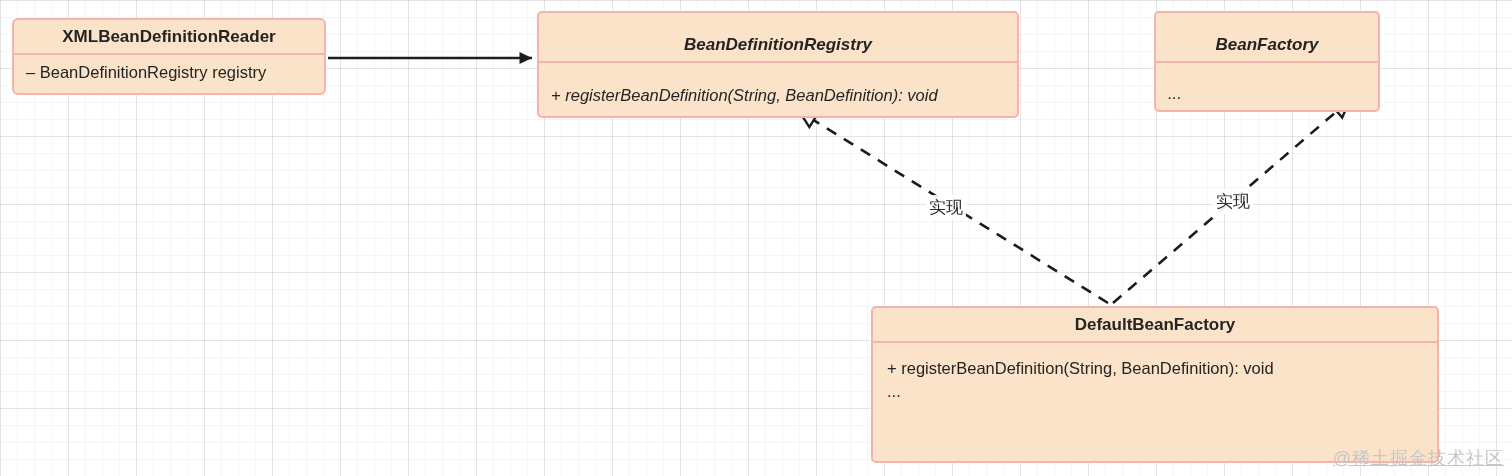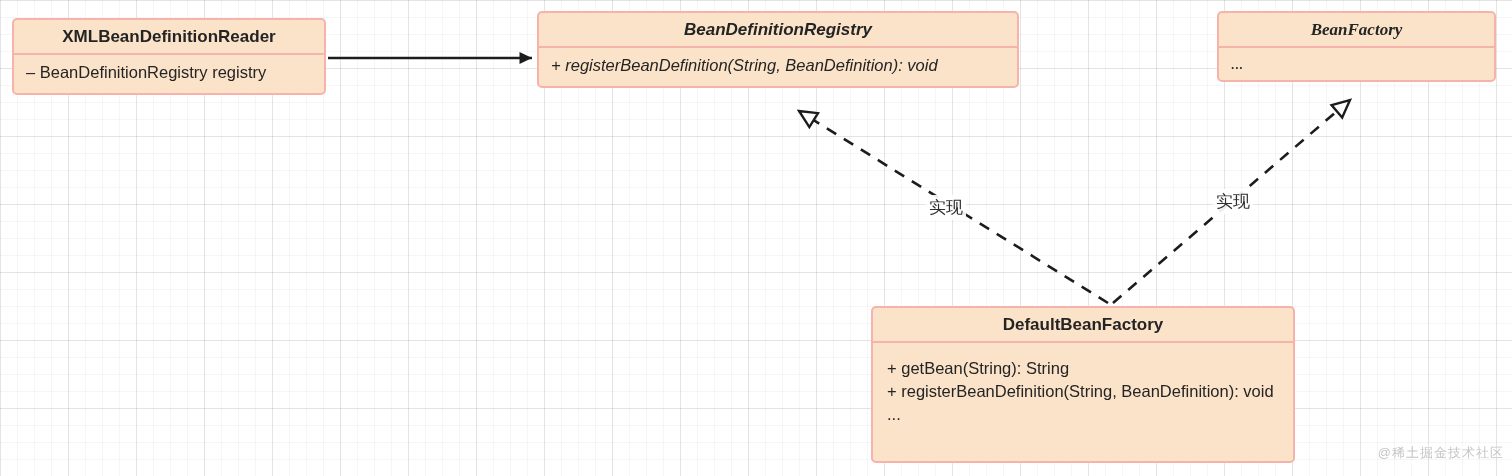--- a/index.html
+++ b/index.html
@@ -39,38 +39,39 @@
     padding:6px 8px 5px 8px;
     border-bottom:2px solid var(--box-border);
   }
   .uml-body{
     padding:6px 28px 9px 12px;
     font-size:16.5px;
     line-height:23px;
     white-space:nowrap;
   }
   .uml-body.roomy{padding:14px 14px 12px 14px;}
-  .italic .uml-title, .italic .uml-member{font-style:italic;}
+  .italic .uml-title, .italic .uml-member{font-style:italic;margin-top:15px;}
   .edge-label{
     position:absolute;
     font-size:17px;
     color:#2e2e2e;
     background:rgba(255,255,255,0.92);
     padding:1px 3px;
     white-space:nowrap;
     text-align:center;
   }
   .watermark{
     position:absolute;
     right:8px;
-    bottom:14px;
-    font-size:13px;
+    bottom:6px;
+    font-size:18px;
     color:var(--watermark);
     letter-spacing:1px;
     white-space:nowrap;
+    text-decoration:underline;
   }
 </style>
 </head>
 <body>
 
 <div class="canvas">
 
   <svg class="edges" width="1512" height="476" viewBox="0 0 1512 476">
     <defs>
       <marker id="arrow-filled" viewBox="0 0 12 12" refX="11" refY="6" markerWidth="17" markerHeight="15" orient="auto" markerUnits="userSpaceOnUse">
@@ -78,45 +79,44 @@
       </marker>
       <marker id="arrow-open" viewBox="0 0 14 14" refX="12.5" refY="7" markerWidth="22" markerHeight="22" orient="auto" markerUnits="userSpaceOnUse">
         <path d="M1.5,1.8 L12.5,7 L1.5,12.2 Z" fill="#ffffff" stroke="#1c1c1c" stroke-width="1.5"></path>
       </marker>
     </defs>
     <line x1="328" y1="58" x2="532" y2="58" stroke-width="2.6" marker-end="url(#arrow-filled)"></line>
     <line x1="1108" y1="303" x2="799" y2="111" stroke-width="2.6" stroke-dasharray="11 9" marker-end="url(#arrow-open)"></line>
     <line x1="1113" y1="303" x2="1350" y2="100" stroke-width="2.6" stroke-dasharray="11 9" marker-end="url(#arrow-open)"></line>
   </svg>
 
-  <div class="uml-class" style="left:12px;top:18px;width:314px;">
+  <div class="uml-class" style="left:12px;top:18px;width:314px;border-radius:6px;">
     <div class="uml-title">XMLBeanDefinitionReader</div>
     <div class="uml-body">
       <div class="uml-member">– BeanDefinitionRegistry registry</div>
     </div>
   </div>
 
   <div class="uml-class italic" style="left:537px;top:11px;width:482px;">
     <div class="uml-title">BeanDefinitionRegistry</div>
     <div class="uml-body">
       <div class="uml-member">+ registerBeanDefinition(String, BeanDefinition): void</div>
     </div>
   </div>
 
-  <div class="uml-class italic" style="left:1217px;top:11px;width:279px;font-family:Liberation Serif, serif;">
+  <div class="uml-class italic" style="left:1154px;top:11px;width:226px;">
     <div class="uml-title">BeanFactory</div>
     <div class="uml-body" style="padding-top:4px;padding-bottom:5px;">
       <div class="uml-member">...</div>
     </div>
   </div>
 
-  <div class="uml-class" style="left:871px;top:306px;width:424px;height:157px;">
+  <div class="uml-class" style="left:871px;top:306px;width:568px;height:157px;">
     <div class="uml-title">DefaultBeanFactory</div>
     <div class="uml-body roomy">
-      <div class="uml-member">+ getBean(String): String</div>
       <div class="uml-member">+ registerBeanDefinition(String, BeanDefinition): void</div>
       <div class="uml-member">...</div>
     </div>
   </div>
 
   <span class="edge-label" style="left:926px;top:195px;">实现</span>
   <span class="edge-label" style="left:1213px;top:189px;">实现</span>
 
   <div class="watermark">@稀土掘金技术社区</div>
 

